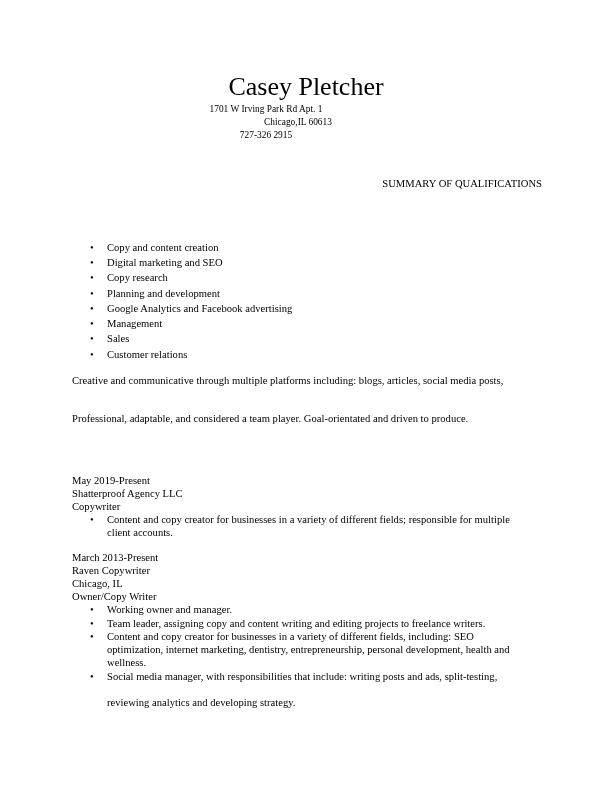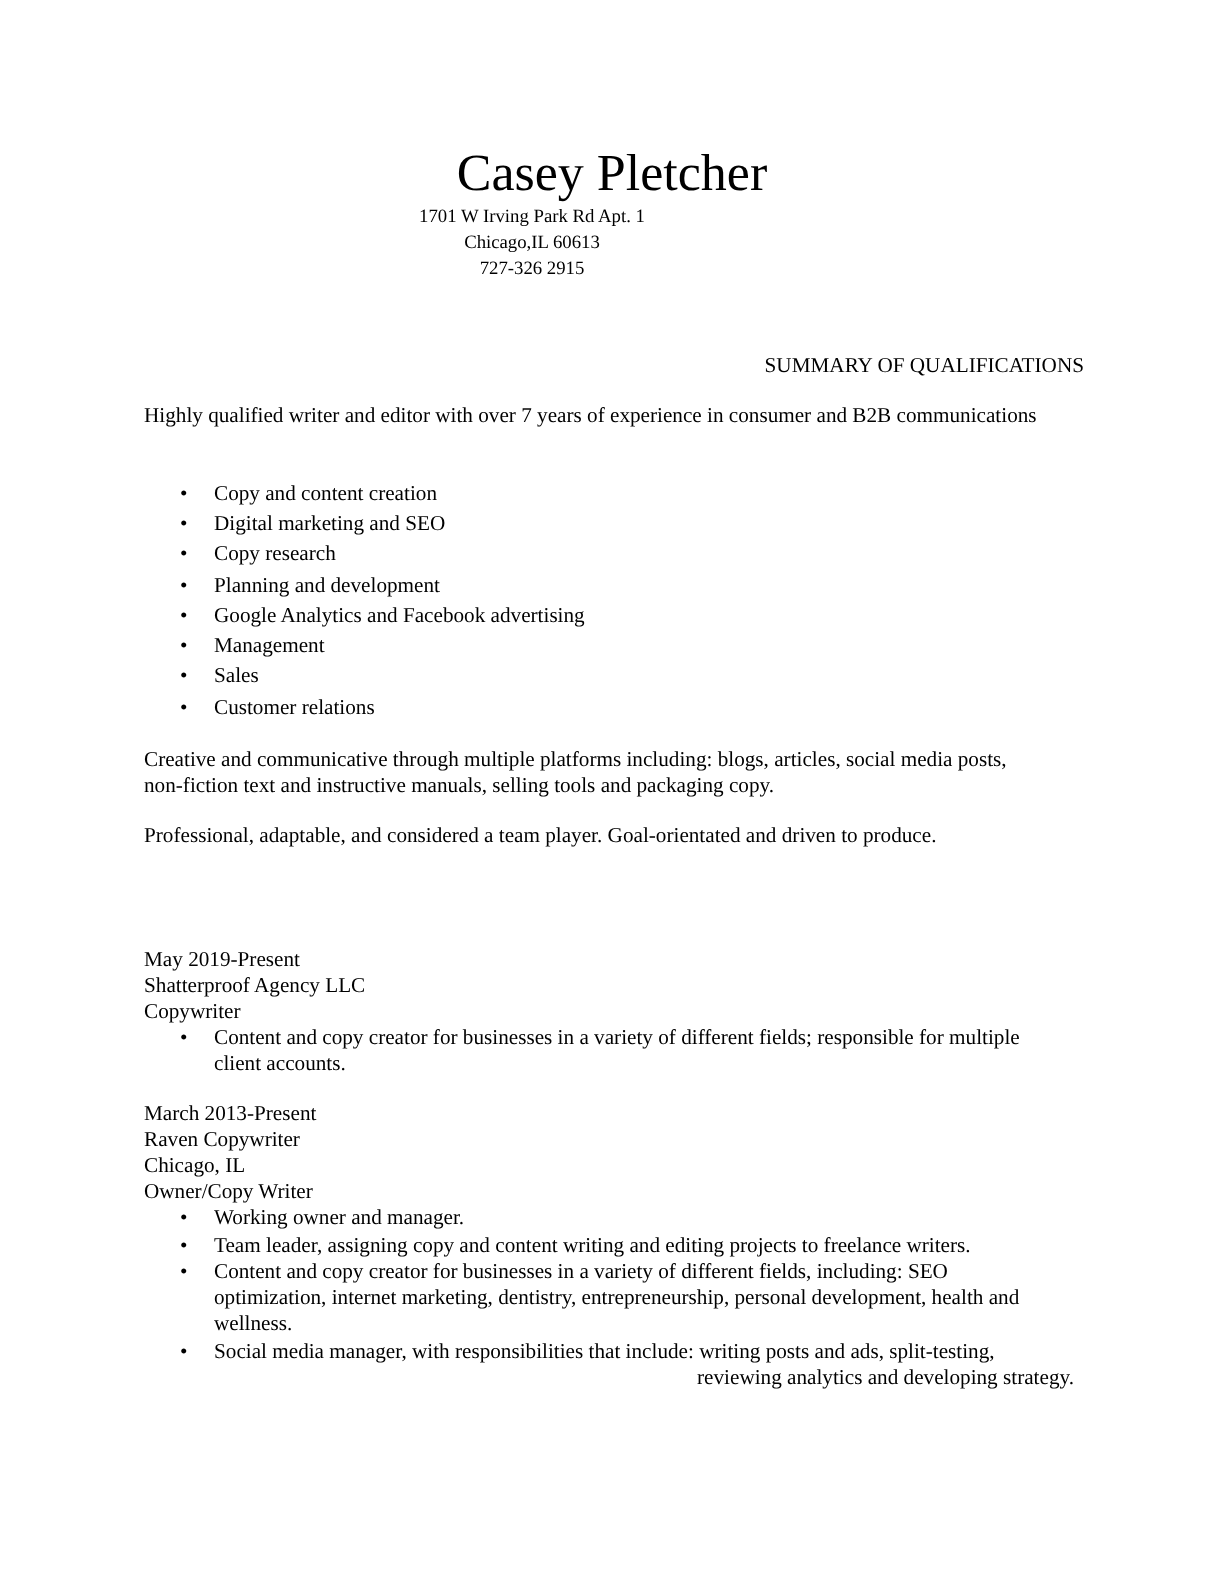--- a/index.html
+++ b/index.html
@@ -77,25 +77,24 @@
       white-space: normal;
     }
   </style>
 </head>
 <body>
 
 <div class="page">
 
   <div class="name">Casey Pletcher</div>
   <div class="contact" style="top:103px;">1701 W Irving Park Rd Apt. 1</div>
-  <div class="contact" style="top:116px;">Chicago,IL 60613</div>
+  <div class="contact" style="top:116px;padding-left:32px;">Chicago,IL 60613</div>
   <div class="contact" style="top:129px;">727-326 2915</div>
 
   <div class="abs" style="top:178px;text-align:right;">SUMMARY OF QUALIFICATIONS</div>
-  <div class="abs" style="top:203px;">Highly qualified writer and editor with over 7 years of experience in consumer and B2B communications</div>
 
   <div>
     <div class="bullet-row" style="top:242px;">
       <span class="dot">•</span>
       <span class="txt">Copy and content creation</span>
     </div>
     <div class="bullet-row" style="top:257px;">
       <span class="dot">•</span>
       <span class="txt">Digital marketing and SEO</span>
     </div>
@@ -119,21 +118,20 @@
       <span class="dot">•</span>
       <span class="txt">Sales</span>
     </div>
     <div class="bullet-row" style="top:349px;">
       <span class="dot">•</span>
       <span class="txt">Customer relations</span>
     </div>
   </div>
 
   <div class="abs" style="top:375px;">Creative and communicative through multiple platforms including: blogs, articles, social media posts,</div>
-  <div class="abs" style="top:388px;">non-fiction text and instructive manuals, selling tools and packaging copy.</div>
   <div class="abs" style="top:413px;">Professional, adaptable, and considered a team player. Goal-orientated and driven to produce.</div>
 
 
   <div>
     <div class="abs" style="top:475px;">May 2019-Present</div>
     <div class="abs" style="top:488px;">Shatterproof  Agency LLC</div>
     <div class="abs" style="top:501px;">Copywriter</div>
     <div class="wbullet" style="top:514px;">
       <span class="dot">•</span>
       <span class="txt" style="white-space:nowrap;">Content and copy creator for businesses in a variety of different fields; responsible for multiple</span>
@@ -157,17 +155,17 @@
     </div>
     <div class="wbullet" style="top:631px;">
       <span class="dot">•</span>
       <span class="txt" style="white-space:nowrap;">Content and copy creator for businesses in a variety of different fields, including: SEO</span>
       <span class="txt" style="top:13px; white-space:nowrap;">optimization, internet marketing, dentistry, entrepreneurship, personal development, health and</span>
       <span class="txt" style="top:26px; white-space:nowrap;">wellness.</span>
     </div>
     <div class="wbullet" style="top:671px;">
       <span class="dot">•</span>
       <span class="txt" style="white-space:nowrap;">Social media manager, with responsibilities that include: writing posts and ads, split-testing,</span>
-      <span class="txt" style="top:13px; white-space:nowrap;text-align:right;">reviewing analytics and developing strategy.</span>
+      <span class="txt" style="top:26px; white-space:nowrap;">reviewing analytics and developing strategy.</span>
     </div>
   </div>
 
 </div>
 
 </body></html>

